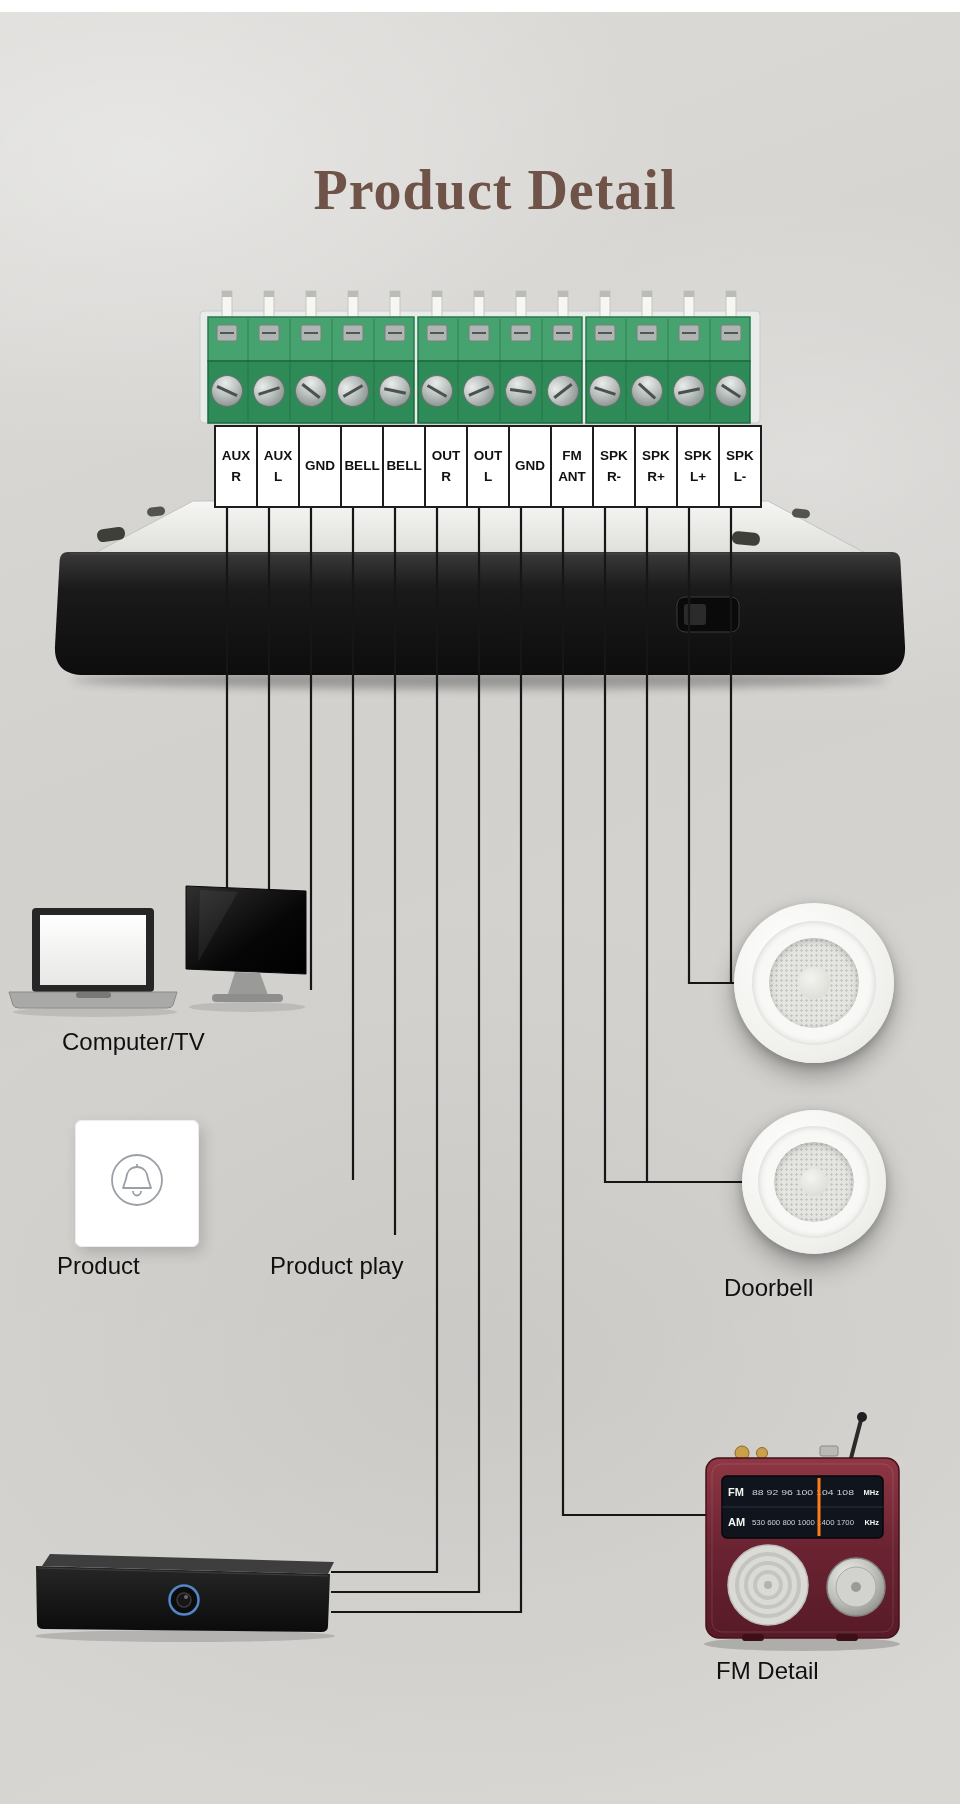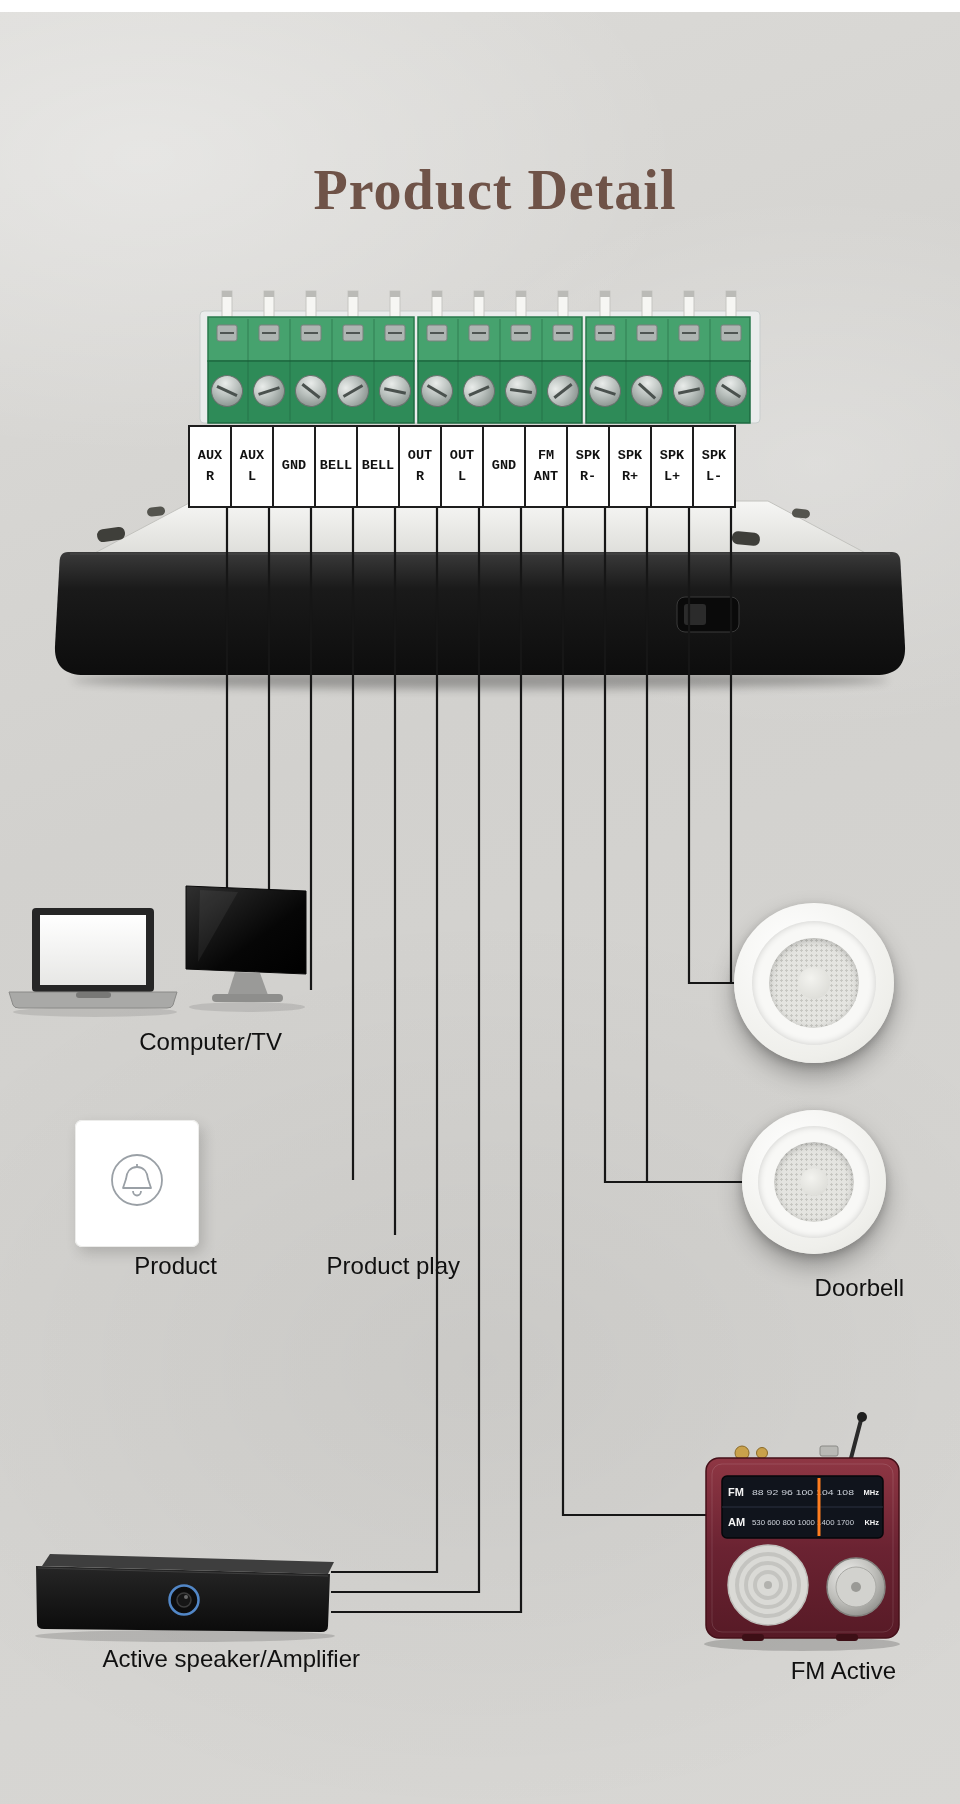--- a/index.html
+++ b/index.html
@@ -13,21 +13,21 @@
       linear-gradient(160deg,#dcdbd8 0%,#d2d1ce 40%,#d8d7d4 100%);
     margin-top: 12px;
   }
   .title{
     position:absolute;left:30px;top:146px;width:930px;text-align:center;
     font-family:"Liberation Serif",serif;font-weight:700;font-size:56px;
     color:#6f5348;letter-spacing:1px;
   }
   .scene{position:absolute;left:0;top:0;width:960px;height:1804px;}
   .terminal-svg{position:absolute;left:196px;top:277px;width:576px;height:138px;}
-  .tlabels{position:absolute;left:188px;top:413px;display:flex;font-family:Liberation Mono, monospace;}
+  .tlabels{position:absolute;left:214px;top:413px;display:flex;}
   .tbox{
     width:44px;height:83px;background:#ffffff;border:2px solid #1d1d1d;margin-left:-2px;
     box-sizing:border-box;display:flex;flex-direction:column;align-items:center;justify-content:center;
     font-weight:bold;font-size:13.5px;color:#111;
   }
   .tbox:first-child{margin-left:0;}
   .tbox span{display:block;line-height:1.5;white-space:nowrap;}
   .doorbell{
     position:absolute;left:75px;top:1108px;width:124px;height:127px;background:#ffffff;border-radius:7px;
     box-shadow:4px 6px 14px rgba(0,0,0,.16), inset 0 0 0 1px #ececea;
@@ -37,21 +37,21 @@
     background:radial-gradient(circle at 38% 32%, #ffffff, #efefeb 70%, #e1e1dd);
     box-shadow:0 12px 24px rgba(0,0,0,.30), 0 3px 8px rgba(0,0,0,.18);
   }
   .speaker .ring{position:absolute;inset:11%;border-radius:50%;background:#f8f8f6;box-shadow:inset 0 0 7px rgba(0,0,0,.18);}
   .speaker .mesh{
     position:absolute;inset:22%;border-radius:50%;background-color:#e4e4e0;
     background-image:radial-gradient(#c7c7c2 1px, transparent 1.2px);background-size:5px 5px;
     box-shadow:inset 0 2px 7px rgba(0,0,0,.22);
   }
   .speaker .dome{position:absolute;inset:40%;border-radius:50%;background:radial-gradient(circle at 40% 35%, #f3f3ef, #d7d7d2);}
-  .dev-label{position:absolute;text-align:right;font-size:24px;color:#101010;}
+  .dev-label{position:absolute;text-align:left;font-size:24px;color:#101010;}
   .rt-lab{font:700 11px "Liberation Sans",sans-serif;fill:#f5f5f5;}
   .rt-scale{font:400 7.5px "Liberation Sans",sans-serif;fill:#cdd2da;}
   .rt-unit{font:700 7.5px "Liberation Sans",sans-serif;fill:#f5f5f5;}
 </style>
 </head>
 <body>
 
 <div class="page">
 
   <div class="title">Product Detail</div>
@@ -359,16 +359,15 @@
   <div class="speaker" style="left:742px;top:1098px;width:144px;height:144px">
     <div class="ring"></div>
     <div class="mesh"></div>
     <div class="dome"></div>
   </div>
 
   <div class="dev-label" style="left:62px;top:1016px;width:220px">Computer/TV</div>
   <div class="dev-label" style="left:57px;top:1240px;width:160px">Product</div>
   <div class="dev-label" style="left:270px;top:1240px;width:190px">Product play</div>
   <div class="dev-label" style="left:724px;top:1262px;width:180px">Doorbell</div>
-  <div class="dev-label" style="left:20px;top:1633px;width:340px">Active speaker/Amplifier</div>
-  <div class="dev-label" style="left:716px;top:1645px;width:180px">FM Active</div>
+  <div class="dev-label" style="left:716px;top:1645px;width:180px">FM Detail</div>
 
 </div>
 
 </body></html>

